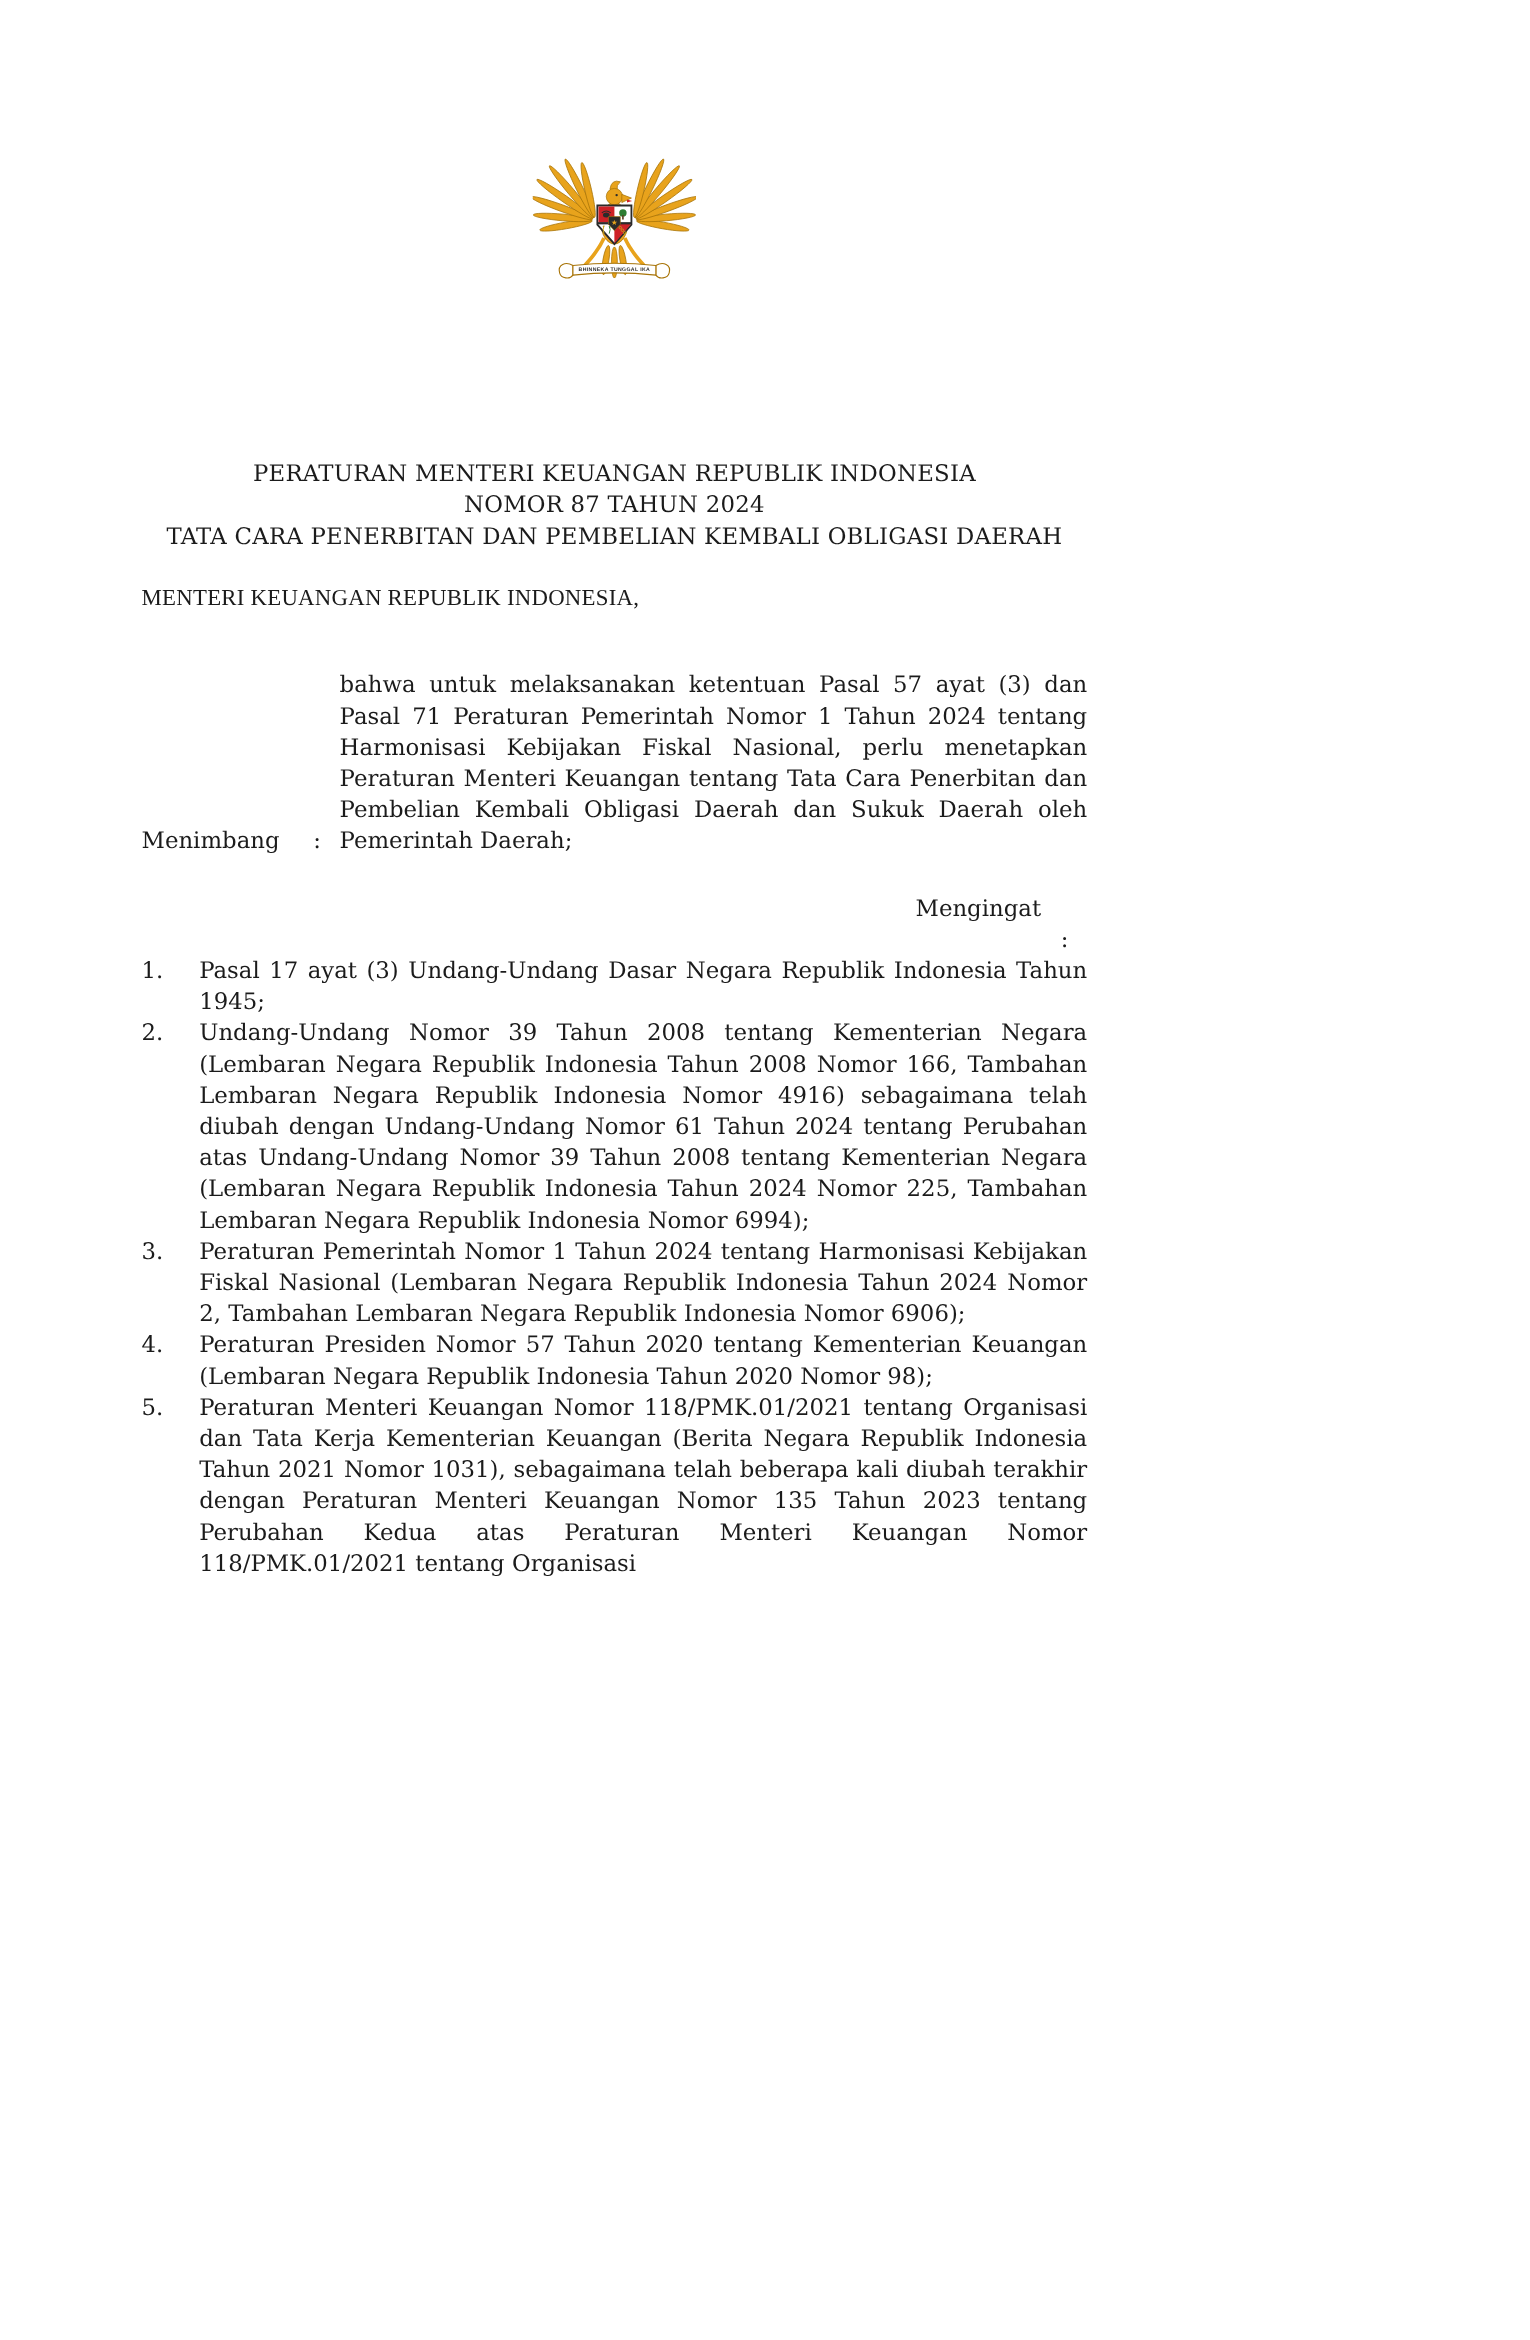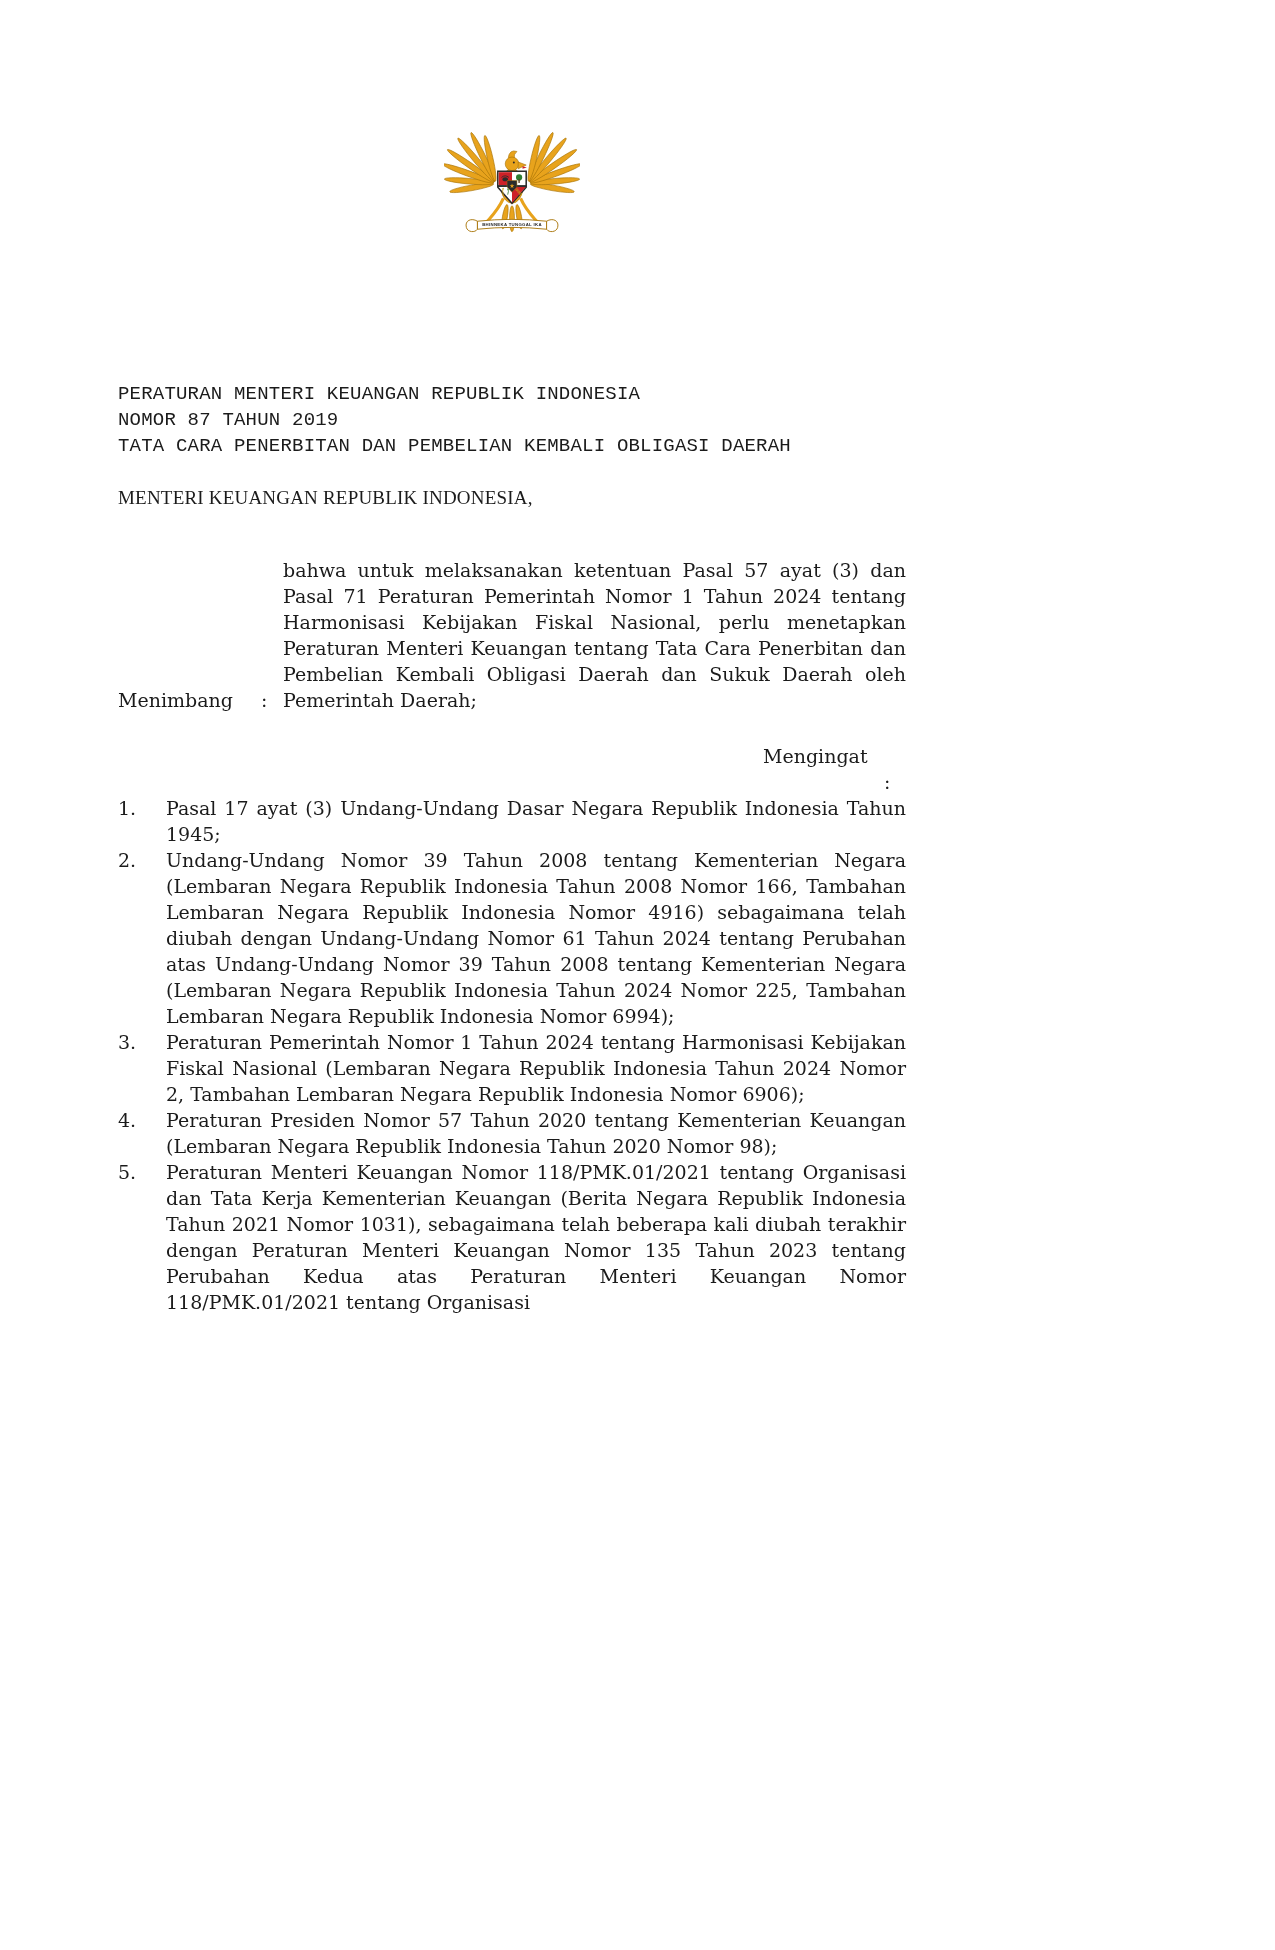--- a/index.html
+++ b/index.html
@@ -20,22 +20,22 @@
     left: 118px;
     top: 0;
     width: 788px;
   }
   .emblem-wrap {
     margin-top: 112px;
     text-align: center;
   }
   .title-block {
     margin-top: 118px;
+    text-align: center;
     letter-spacing: 0.2px;
-    font-family: Liberation Mono, monospace;
   }
   .title-line { white-space: nowrap; }
   .invocation {
     margin-top: 14px;
     text-align: center;
     letter-spacing: 0.2px;
   }
   .authority {
     margin-top: 26px;
     text-align: left;
@@ -136,21 +136,21 @@
         <rect x="87" y="118.5" width="46" height="3" fill="#2b2b2b"></rect>
 
         <path d="M102 111 L118 111 L118 121.5 L110 130 L102 121.5 Z" fill="#2b2b2b" stroke="#A87408" stroke-width="0.8"></path>
         <text x="110" y="122.5" font-size="10" text-anchor="middle" fill="#E8A31C" font-family="DejaVu Sans, sans-serif">★</text>
       </g>
     </svg>
   </div>
 
   <div class="title-block">
     <div class="title-line">PERATURAN MENTERI KEUANGAN REPUBLIK INDONESIA</div>
-    <div class="title-line">NOMOR 87 TAHUN 2019</div>
+    <div class="title-line">NOMOR 87 TAHUN 2024</div>
     <div class="title-line">TATA CARA PENERBITAN DAN PEMBELIAN KEMBALI OBLIGASI DAERAH</div>
   </div>
 
 
   <div class="authority">MENTERI KEUANGAN REPUBLIK INDONESIA,</div>
 
   <div class="clause menimbang">
     <div class="clause-label">Menimbang</div>
     <div class="clause-sep">:</div>
     <div class="clause-body">bahwa untuk melaksanakan ketentuan Pasal 57 ayat (3) dan Pasal 71 Peraturan Pemerintah Nomor 1 Tahun 2024 tentang Harmonisasi Kebijakan Fiskal Nasional, perlu menetapkan Peraturan Menteri Keuangan tentang Tata Cara Penerbitan dan Pembelian Kembali Obligasi Daerah dan Sukuk Daerah oleh Pemerintah Daerah;</div>

